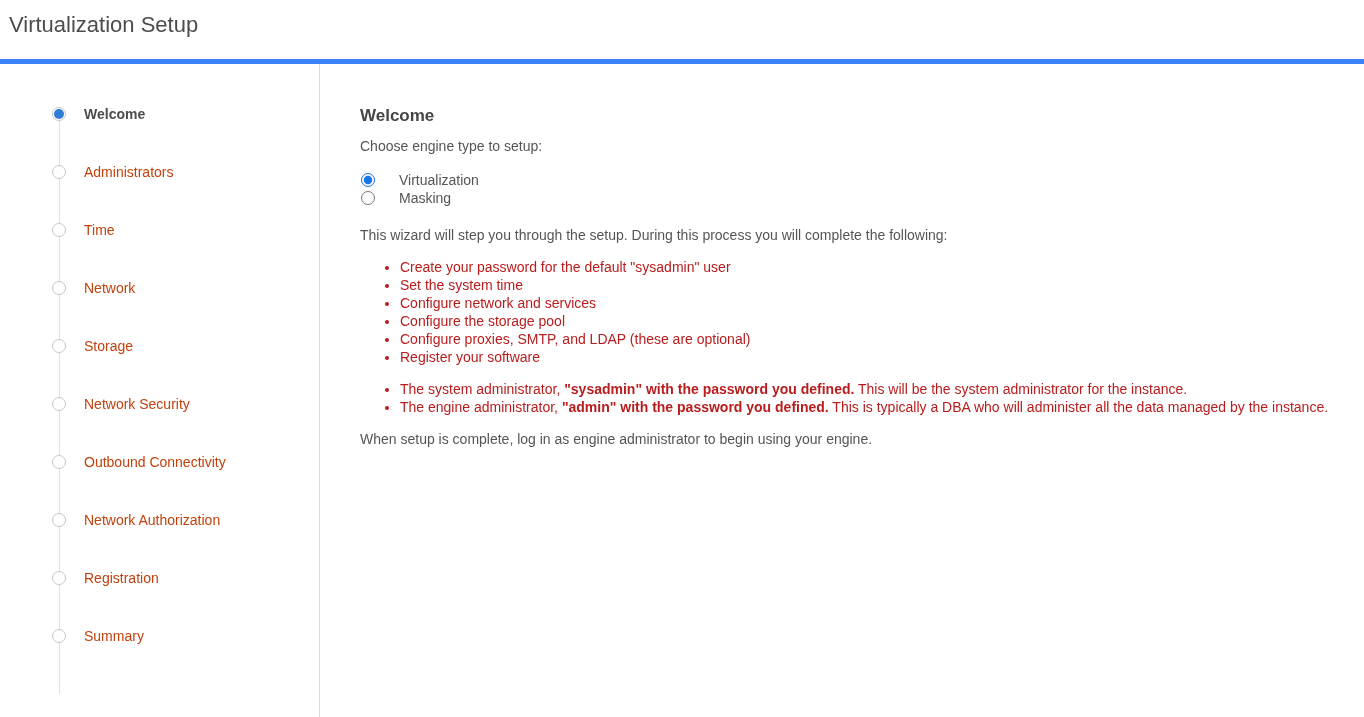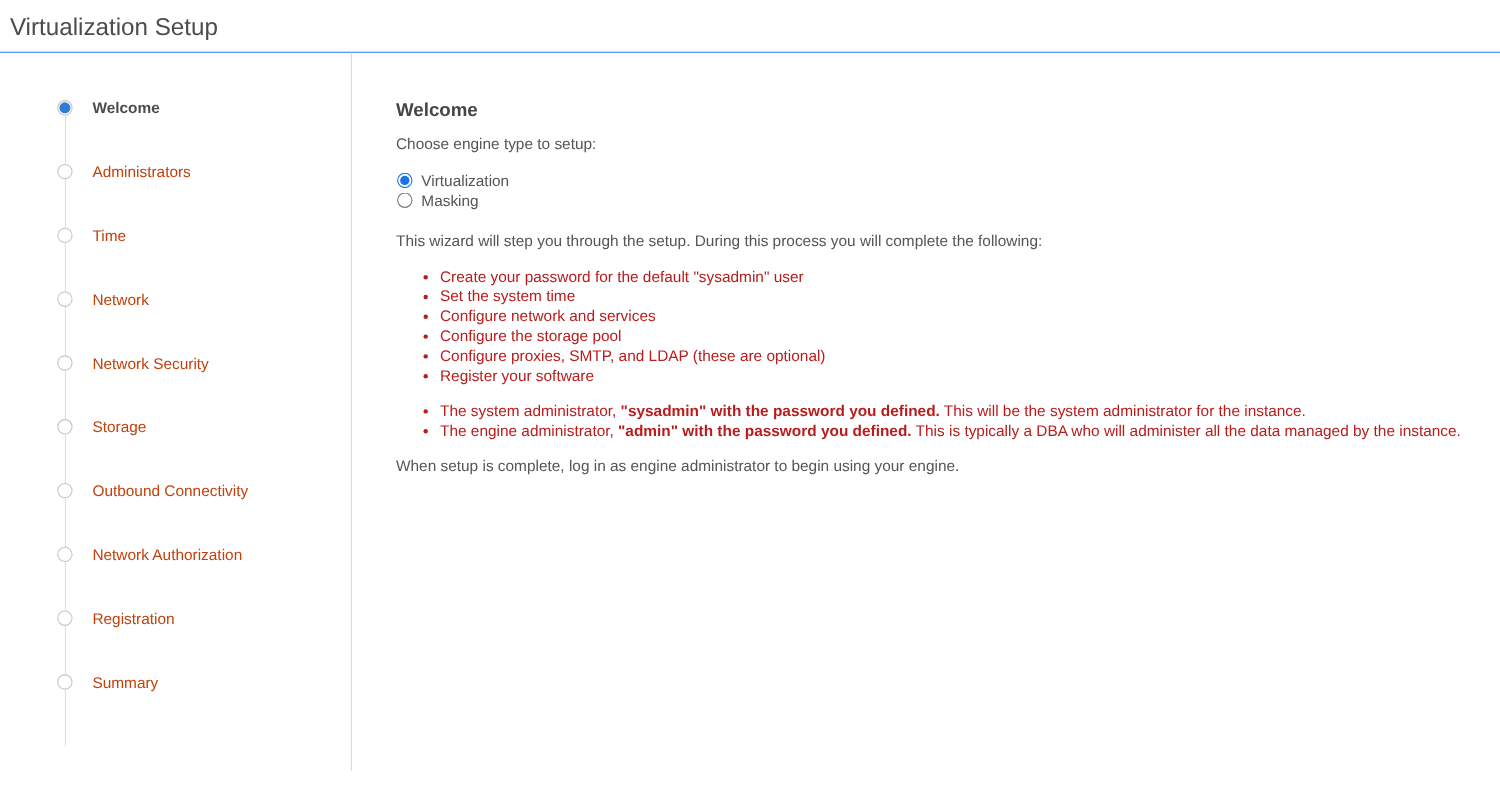--- a/index.html
+++ b/index.html
@@ -1,20 +1,20 @@
 <!DOCTYPE html>
 <html><head>
 <meta charset="utf-8">
 <style>
   * { margin:0; padding:0; box-sizing:border-box; }
   html,body { width:1364px; height:717px; background:#ffffff; overflow:hidden;
               font-family:"Liberation Sans","DejaVu Sans",sans-serif; }
 
   
-  .header { height:48px; border-bottom:1px solid #3b82f6; padding:10px 0 0 9px; }
+  .header { height:64px; border-bottom:5px solid #3b82f6; padding:10px 0 0 9px; }
   .header h1 { font-size:22px; line-height:30px; font-weight:400; color:#4c4c4c; }
 
   
   .body { display:flex; height:653px;margin-left:44px; }
 
   
   .sidebar { width:276px; border-right:1px solid #dcdcdc; position:relative;
              padding:21px 0 0 8px; flex-shrink:0; }
   .connector { position:absolute; left:14.5px; top:50px; width:1px; height:580px;
                background:#dfdfdf; }
@@ -26,21 +26,21 @@
   .step-label { margin-left:18px; font-size:14px; color:#c2410c; }
   .step-label.active { font-weight:bold; color:#4c4c4c; }
 
   
   .main { flex:1; padding:42px 30px 0 40px; color:#555555; font-size:14px; }
   .main h2 { font-size:17px; line-height:20px; font-weight:bold; color:#464646;
              margin:0 0 11px; }
   .main p { line-height:18px; margin:0 0 14px; }
   .choose-label { margin-bottom:16px !important; }
   .radio-group { margin:0 0 19px; }
-  .radio-row { display:flex; align-items:center; height:18px; }
+  .radio-row { display:flex; align-items:center; height:18px;gap:16px; }
   .radio-row input[type=radio] { width:14px; height:14px; accent-color:#1a73e8;
              margin:0 8px 0 1px; cursor:pointer; }
   .radio-row label { cursor:pointer; line-height:18px; }
   ul { margin:14px 0; padding-left:40px; }
   li { line-height:18px; color:#b91c1c; }
   li b, p b { font-weight:bold; }
 </style>
 </head>
 <body>
 
@@ -64,25 +64,25 @@
     <div class="step">
       <span class="step-circle"></span>
       <span class="step-label">Time</span>
     </div>
     <div class="step">
       <span class="step-circle"></span>
       <span class="step-label">Network</span>
     </div>
     <div class="step">
       <span class="step-circle"></span>
-      <span class="step-label">Network Security</span>
+      <span class="step-label">Storage</span>
     </div>
     <div class="step">
       <span class="step-circle"></span>
-      <span class="step-label">Storage</span>
+      <span class="step-label">Network Security</span>
     </div>
     <div class="step">
       <span class="step-circle"></span>
       <span class="step-label">Outbound Connectivity</span>
     </div>
     <div class="step">
       <span class="step-circle"></span>
       <span class="step-label">Network Authorization</span>
     </div>
     <div class="step">

